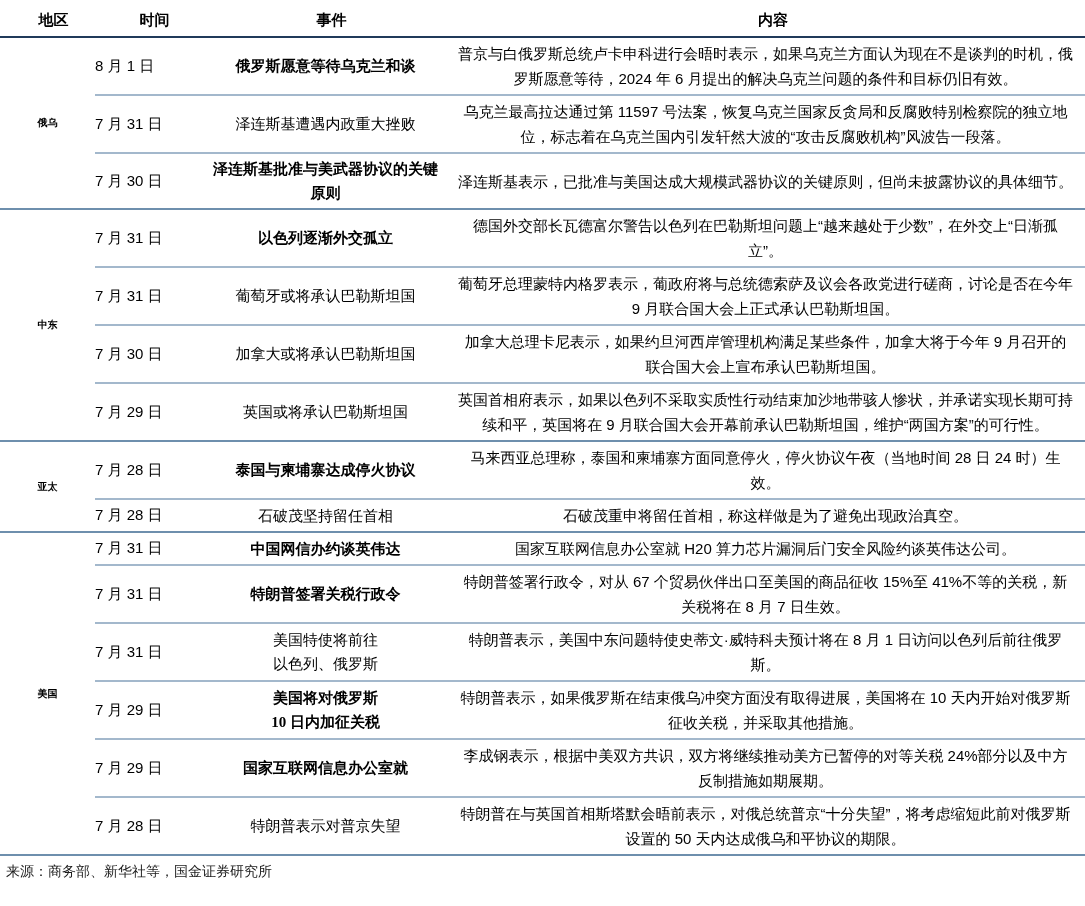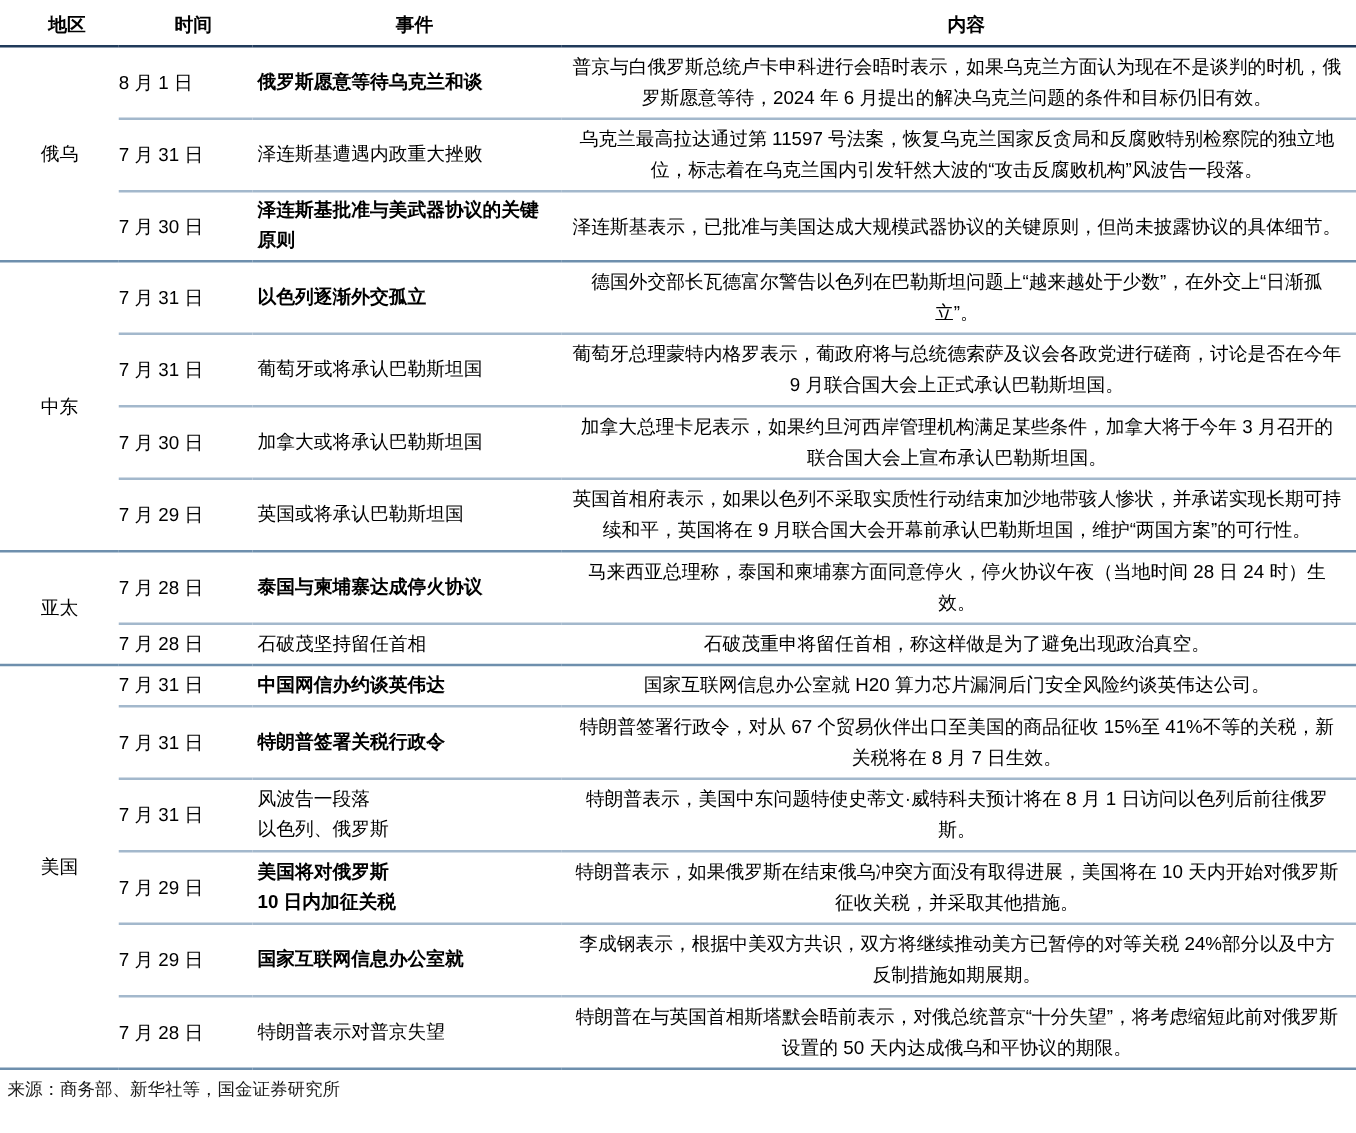--- a/index.html
+++ b/index.html
@@ -40,32 +40,33 @@
     padding:5px 0 6px 12px;
     border-bottom:2px solid var(--dark-line);
   }
   tbody td{
     font-size:15px;
     vertical-align:middle;
     padding:3px 0;
   }
   td.region-cell{
     text-align:center;
-    font-weight:normal;
-    font-size:15px;
+    font-weight:bold;
+    font-size:10px;
   }
   td.date-cell{
     white-space:nowrap;
   }
   td.event-cell{
-    text-align:left;
+    text-align:center;
     line-height:24px;
     white-space:pre-line;
     padding-left:4px;
     padding-right:4px;
+    font-family:Liberation Serif, serif;
   }
   td.event-cell.bold{font-weight:bold;}
   td.content-cell{
     text-align:center;
     line-height:25px;
     padding-left:9px;
     padding-right:12px;
   }
   tbody tr.row-sep td{border-top:2px solid var(--row-line);}
   tbody tr.group-first td{border-top:2px solid var(--region-line);}
@@ -122,21 +123,21 @@
           <td class="content-cell">德国外交部长瓦德富尔警告以色列在巴勒斯坦问题上“越来越处于少数”，在外交上“日渐孤立”。</td>
         </tr>
         <tr class="row-sep">
           <td class="date-cell">7 月 31 日</td>
           <td class="event-cell">葡萄牙或将承认巴勒斯坦国</td>
           <td class="content-cell">葡萄牙总理蒙特内格罗表示，葡政府将与总统德索萨及议会各政党进行磋商，讨论是否在今年 9 月联合国大会上正式承认巴勒斯坦国。</td>
         </tr>
         <tr class="row-sep">
           <td class="date-cell">7 月 30 日</td>
           <td class="event-cell">加拿大或将承认巴勒斯坦国</td>
-          <td class="content-cell">加拿大总理卡尼表示，如果约旦河西岸管理机构满足某些条件，加拿大将于今年 3 月召开的联合国大会上宣布承认巴勒斯坦国。</td>
+          <td class="content-cell">加拿大总理卡尼表示，如果约旦河西岸管理机构满足某些条件，加拿大将于今年 9 月召开的联合国大会上宣布承认巴勒斯坦国。</td>
         </tr>
         <tr class="row-sep">
           <td class="date-cell">7 月 29 日</td>
           <td class="event-cell">英国或将承认巴勒斯坦国</td>
           <td class="content-cell">英国首相府表示，如果以色列不采取实质性行动结束加沙地带骇人惨状，并承诺实现长期可持续和平，英国将在 9 月联合国大会开幕前承认巴勒斯坦国，维护“两国方案”的可行性。</td>
         </tr>
         <tr class="group-first">
           <td class="region-cell" rowspan="2">亚太</td>
           <td class="date-cell">7 月 28 日</td>
           <td class="event-cell bold">泰国与柬埔寨达成停火协议</td>
@@ -153,21 +154,21 @@
           <td class="event-cell bold">中国网信办约谈英伟达</td>
           <td class="content-cell">国家互联网信息办公室就 H20 算力芯片漏洞后门安全风险约谈英伟达公司。</td>
         </tr>
         <tr class="row-sep">
           <td class="date-cell">7 月 31 日</td>
           <td class="event-cell bold">特朗普签署关税行政令</td>
           <td class="content-cell">特朗普签署行政令，对从 67 个贸易伙伴出口至美国的商品征收 15%至 41%不等的关税，新关税将在 8 月 7 日生效。</td>
         </tr>
         <tr class="row-sep">
           <td class="date-cell">7 月 31 日</td>
-          <td class="event-cell">风波告一段落
+          <td class="event-cell">美国特使将前往
 以色列、俄罗斯</td>
           <td class="content-cell">特朗普表示，美国中东问题特使史蒂文·威特科夫预计将在 8 月 1 日访问以色列后前往俄罗斯。</td>
         </tr>
         <tr class="row-sep">
           <td class="date-cell">7 月 29 日</td>
           <td class="event-cell bold">美国将对俄罗斯
 10 日内加征关税</td>
           <td class="content-cell">特朗普表示，如果俄罗斯在结束俄乌冲突方面没有取得进展，美国将在 10 天内开始对俄罗斯征收关税，并采取其他措施。</td>
         </tr>
         <tr class="row-sep">

